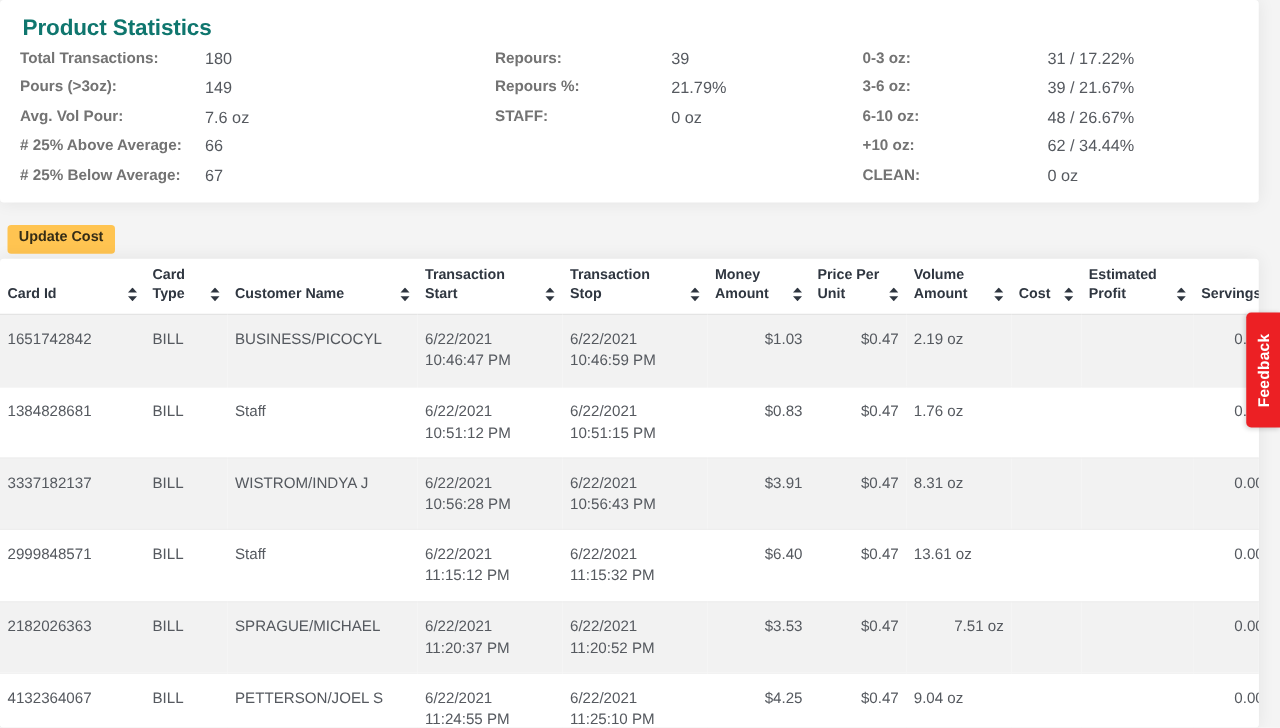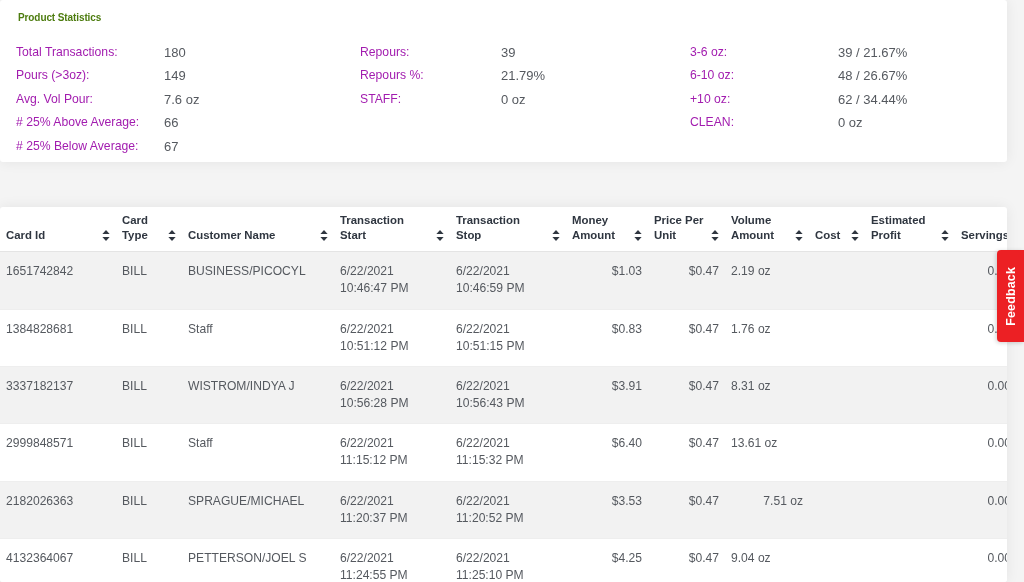--- a/index.html
+++ b/index.html
@@ -17,40 +17,40 @@
     position: absolute;
     left: 0; top: 0;
     width: 1007px;
     height: 162px;
     background: #ffffff;
     border-radius: 3px;
     box-shadow: 0 0 14px rgba(0,0,0,0.07);
     padding: 8px 16px 0 16px;
   }
   .stats-title {
-    font-size: 10px;
+    font-size: 18px;
     font-weight: bold;
-    color: #4d7c0f;
-    margin: 4px 0 22px 2px;
+    color: #0f766e;
+    margin: 4px 0 6px 2px;
     letter-spacing: -0.1px;
   }
   .stats-cols { display: flex; width: 100%; }
   .stats-col { display: block; }
   .stats-col.c1 { width: 344px; }
   .stats-col.c2 { width: 330px; }
   .stats-col.c3 { width: 300px; }
   .stat-row { display: flex; height: 23.4px; align-items: flex-start; }
   .stat-label {
     font-size: 12.2px;
-    font-weight: normal;
-    color: #a21caf;
+    font-weight: bold;
+    color: #737373;
     white-space: nowrap;
   }
   .stats-col.c1 .stat-label { width: 148px; }
-  .stats-col.c2 .stat-label { width: 141px; }
+  .stats-col.c2 .stat-label { width: 141px; margin-left: 36px; }
   .stats-col.c3 .stat-label { width: 148px; }
   .stat-value {
     font-size: 13px;
     color: #55595f;
     white-space: nowrap;
   }
 
   
   .toolbar {
     position: absolute;
@@ -205,39 +205,46 @@
             <div class="stat-label">Repours %:</div>
             <div class="stat-value">21.79%</div>
           </div>
           <div class="stat-row">
             <div class="stat-label">STAFF:</div>
             <div class="stat-value">0 oz</div>
           </div>
         </div>
       <div class="stats-col c3">
           <div class="stat-row">
+            <div class="stat-label">0-3 oz:</div>
+            <div class="stat-value">31 / 17.22%</div>
+          </div>
+          <div class="stat-row">
             <div class="stat-label">3-6 oz:</div>
             <div class="stat-value">39 / 21.67%</div>
           </div>
           <div class="stat-row">
             <div class="stat-label">6-10 oz:</div>
             <div class="stat-value">48 / 26.67%</div>
           </div>
           <div class="stat-row">
             <div class="stat-label">+10 oz:</div>
             <div class="stat-value">62 / 34.44%</div>
           </div>
           <div class="stat-row">
             <div class="stat-label">CLEAN:</div>
             <div class="stat-value">0 oz</div>
           </div>
         </div>
     </div>
   </div>
 
+  <div class="toolbar">
+    <button class="update-cost-btn">Update Cost</button>
+  </div>
 
   <div class="table-card">
     <table class="data-table">
       <colgroup>
         <col class="c-cardid">
           <col class="c-cardtype">
           <col class="c-customer">
         <col class="c-tstart">
           <col class="c-tstop">
           <col class="c-money">

